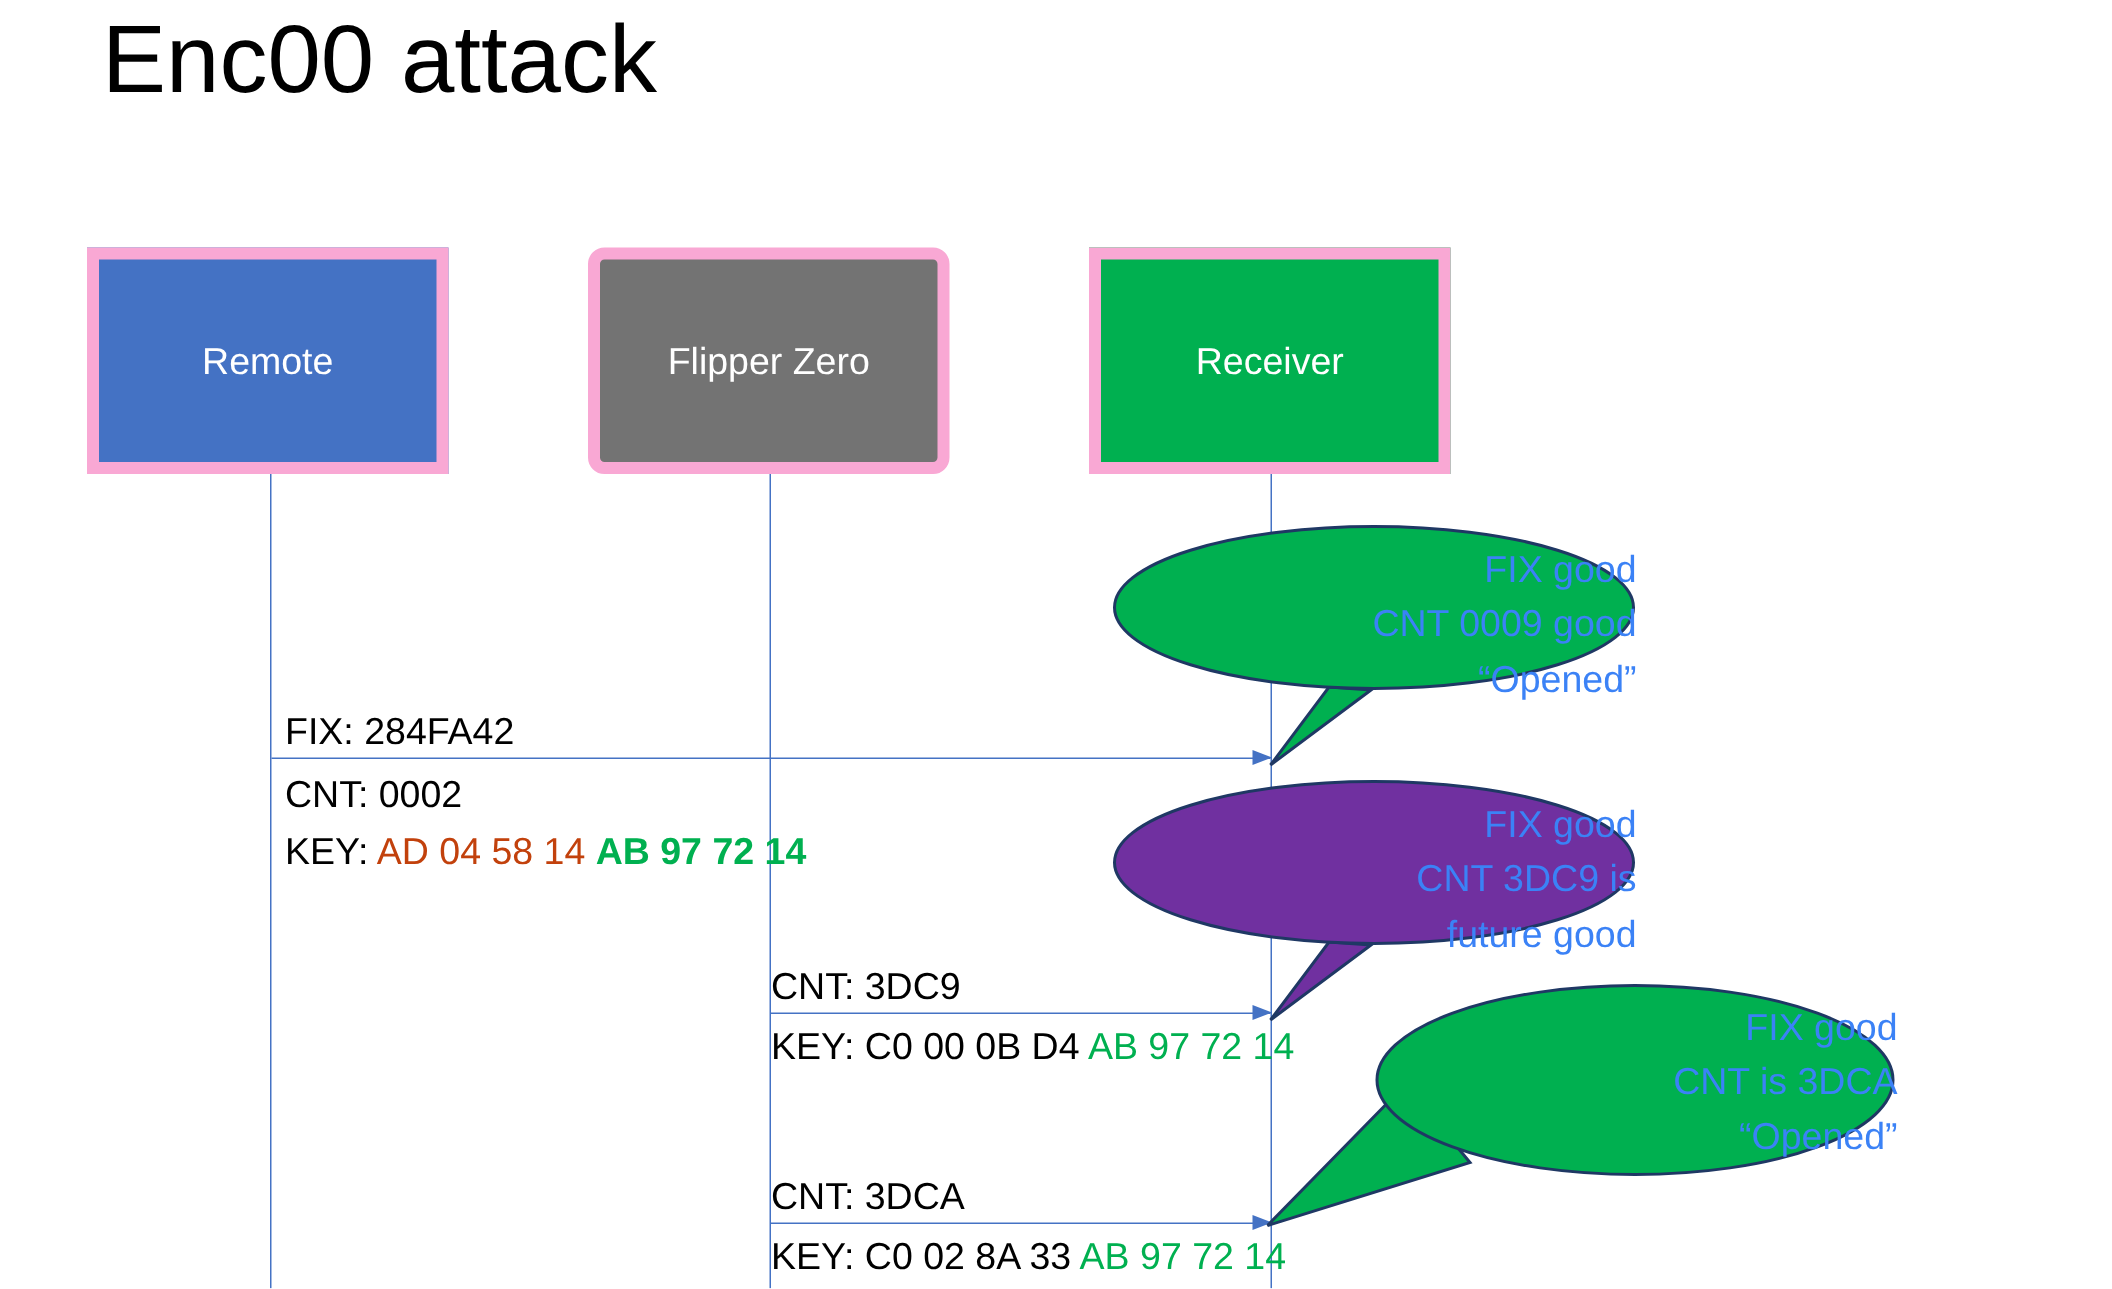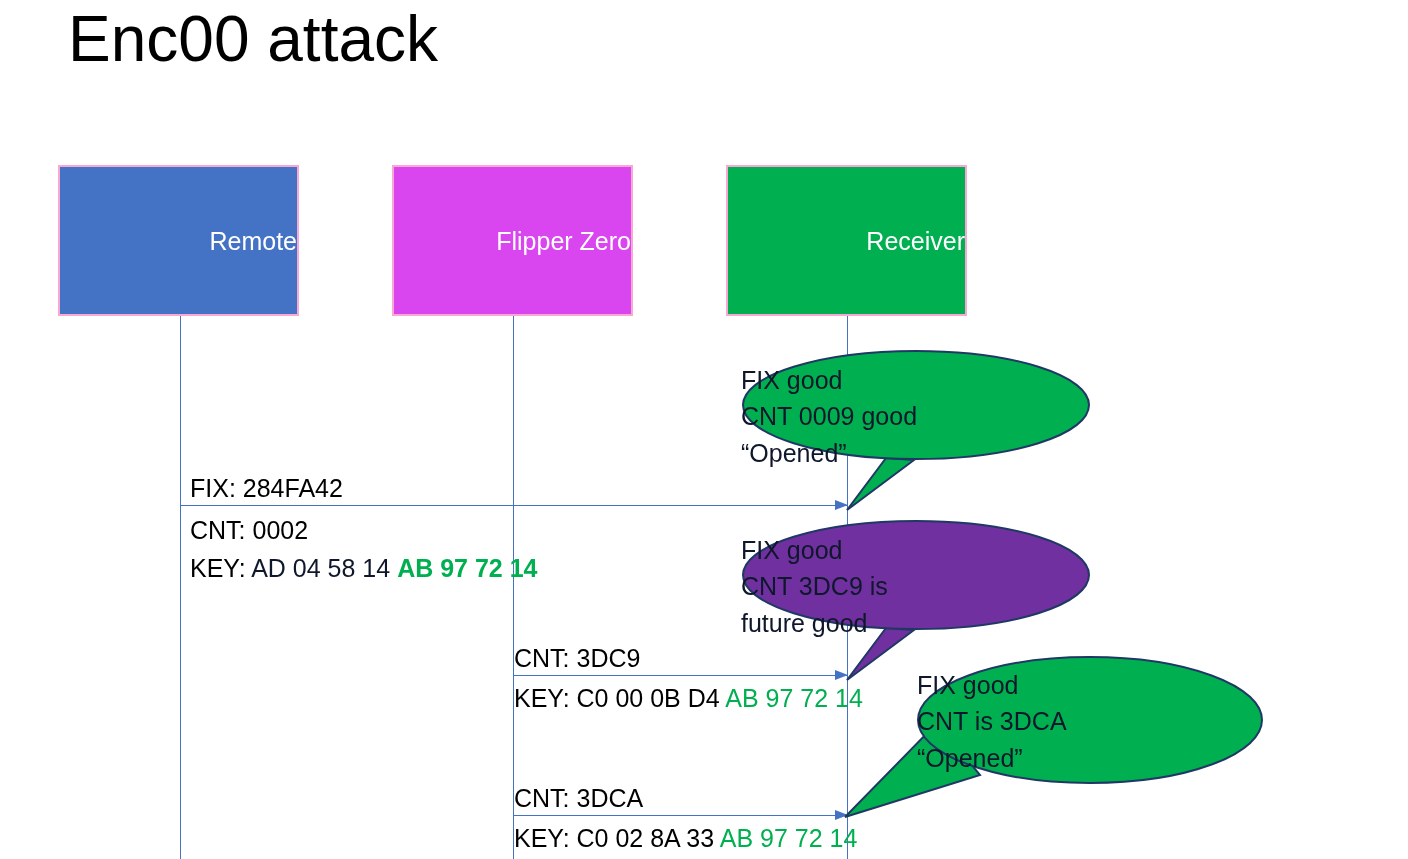--- a/index.html
+++ b/index.html
@@ -30,35 +30,35 @@
     color: #000000;
     letter-spacing: 0px;
     line-height: 1.18;
     white-space: nowrap;
   }
 
   
   .actor-box {
     position: absolute;
     box-sizing: border-box;
-    border: 2px solid #f9a8d4;
+    border: 8px solid #f9a8d4;
     display: flex;
     align-items: center;
-    justify-content: flex-end;
+    justify-content: center;
   }
   .actor-label {
     color: #ffffff;
     font-size: 25px;
     font-weight: 400;
     line-height: 1.2;
     text-align: center;
     white-space: nowrap;
   }
   #actor-remote   { left: 58px;  top: 165px; width: 241px; height: 151px; background: #4472C4; }
-  #actor-flipper  { left: 392px; top: 165px; width: 241px; height: 151px; background: #d946ef; }
+  #actor-flipper  { left: 392px; top: 165px; width: 241px; height: 151px; background: #737373; border-radius: 11px; }
   #actor-receiver { left: 726px; top: 165px; width: 241px; height: 151px; background: #00B050; }
 
   
   .lifeline {
     position: absolute;
     width: 1px;
     background: #4472C4;
   }
   #lifeline-remote   { left: 180px; top: 316px; height: 543px; }
   #lifeline-flipper  { left: 513px; top: 316px; height: 543px; }
@@ -86,41 +86,41 @@
   #arrow-msg-3 { left: 514px; top: 815px; width: 333px; }
 
   
   .msg-text {
     position: absolute;
     font-size: 25px;
     color: #000000;
     line-height: 1.42;
     white-space: nowrap;
   }
-  .hex-red   { color: #0f172a; }
+  .hex-red   { color: #c2410c; }
   .hex-green { color: #00B050; }
   .hex-green-bold { color: #00B050; font-weight: bold; }
 
   #msg1-fix { left: 190px; top: 471px; }
   #msg1-cnt { left: 190px; top: 513px; }
   #msg1-key { left: 190px; top: 551px; }
   #msg2-cnt { left: 514px; top: 641px; }
   #msg2-key { left: 514px; top: 681px; }
   #msg3-cnt { left: 514px; top: 781px; }
   #msg3-key { left: 514px; top: 821px; }
 
   
   .callout { position: absolute; }
   .callout svg { display: block; overflow: visible; }
   .callout-text {
     position: absolute;
     left: 0;
     right: 0;
-    text-align: left;
-    color: #0f172a;
+    text-align: right;
+    color: #3b82f6;
     font-size: 25px;
     line-height: 1.45;
     pointer-events: none;
   }
   .callout-text div { white-space: nowrap; }
 
   #callout-1 { left: 741px; top: 350px; width: 350px; height: 160px; }
   #callout-1 .callout-text { top: 12px; }
   #callout-2 { left: 741px; top: 520px; width: 350px; height: 160px; }
   #callout-2 .callout-text { top: 12px; }

